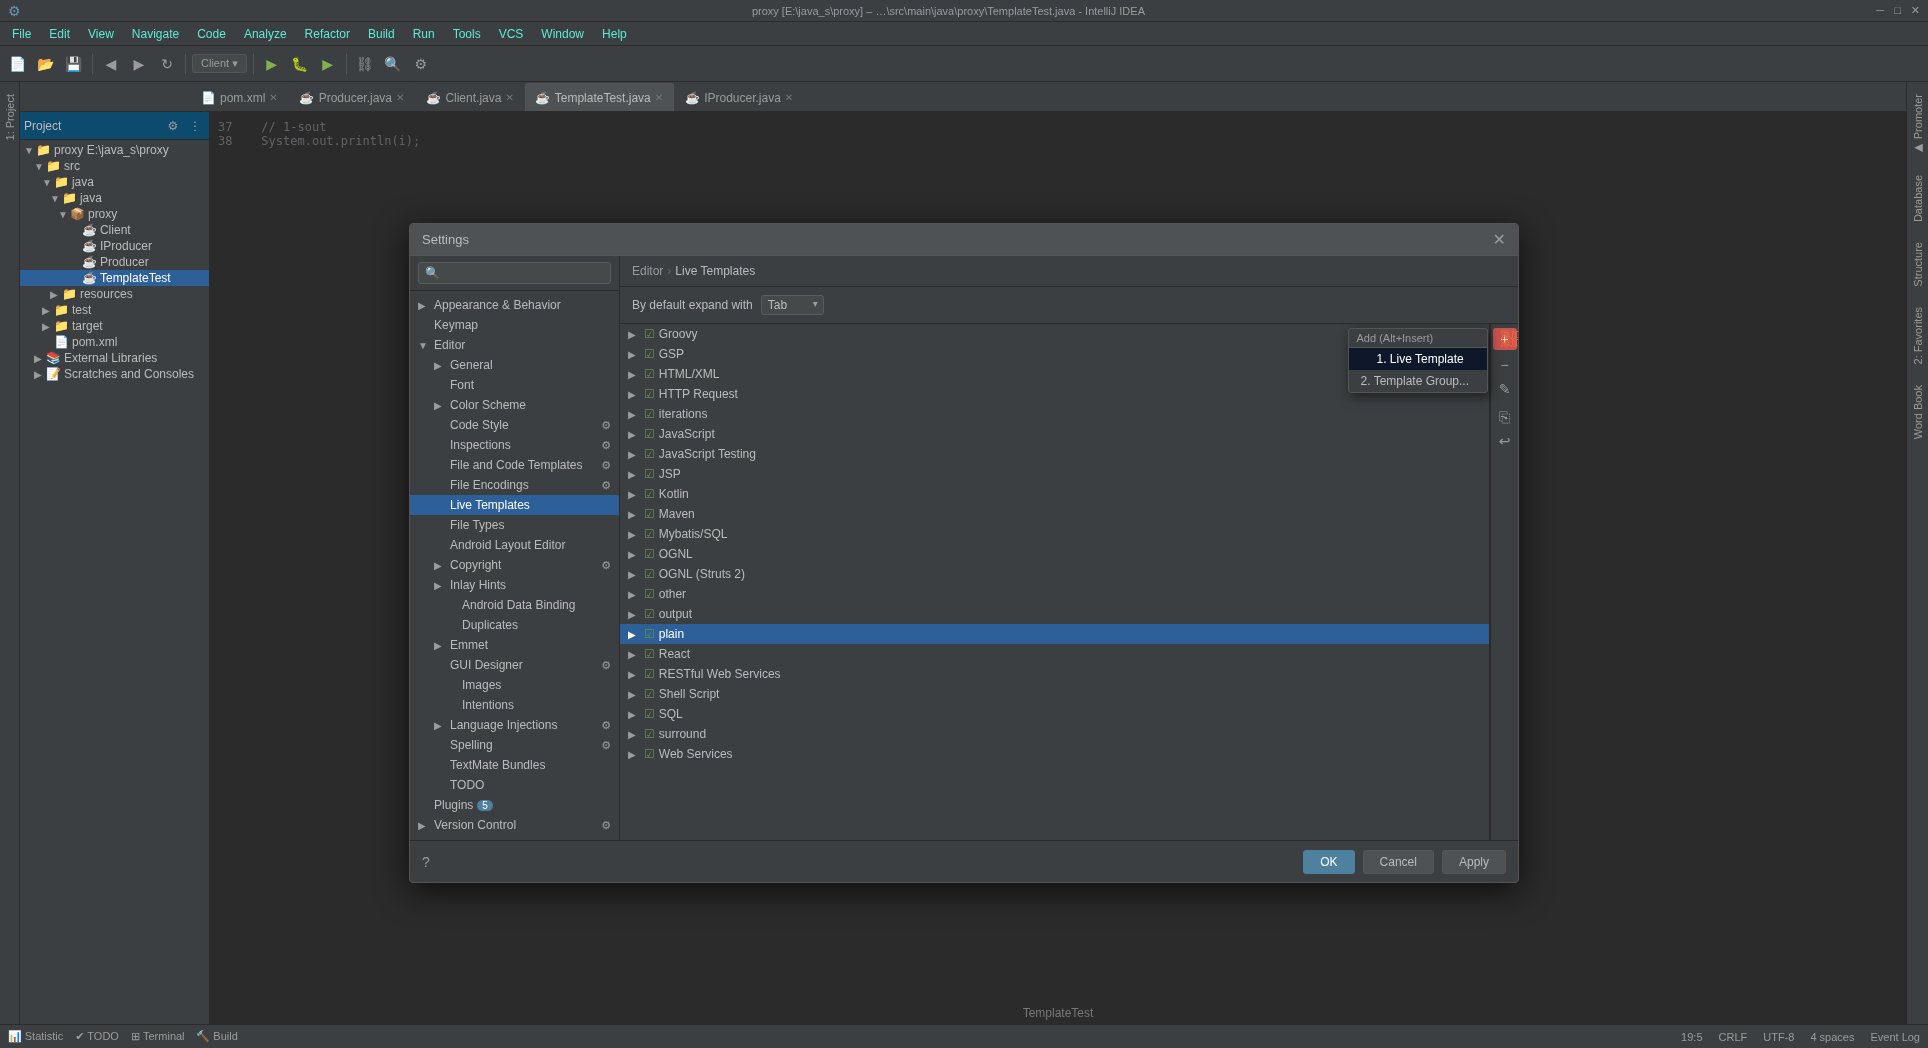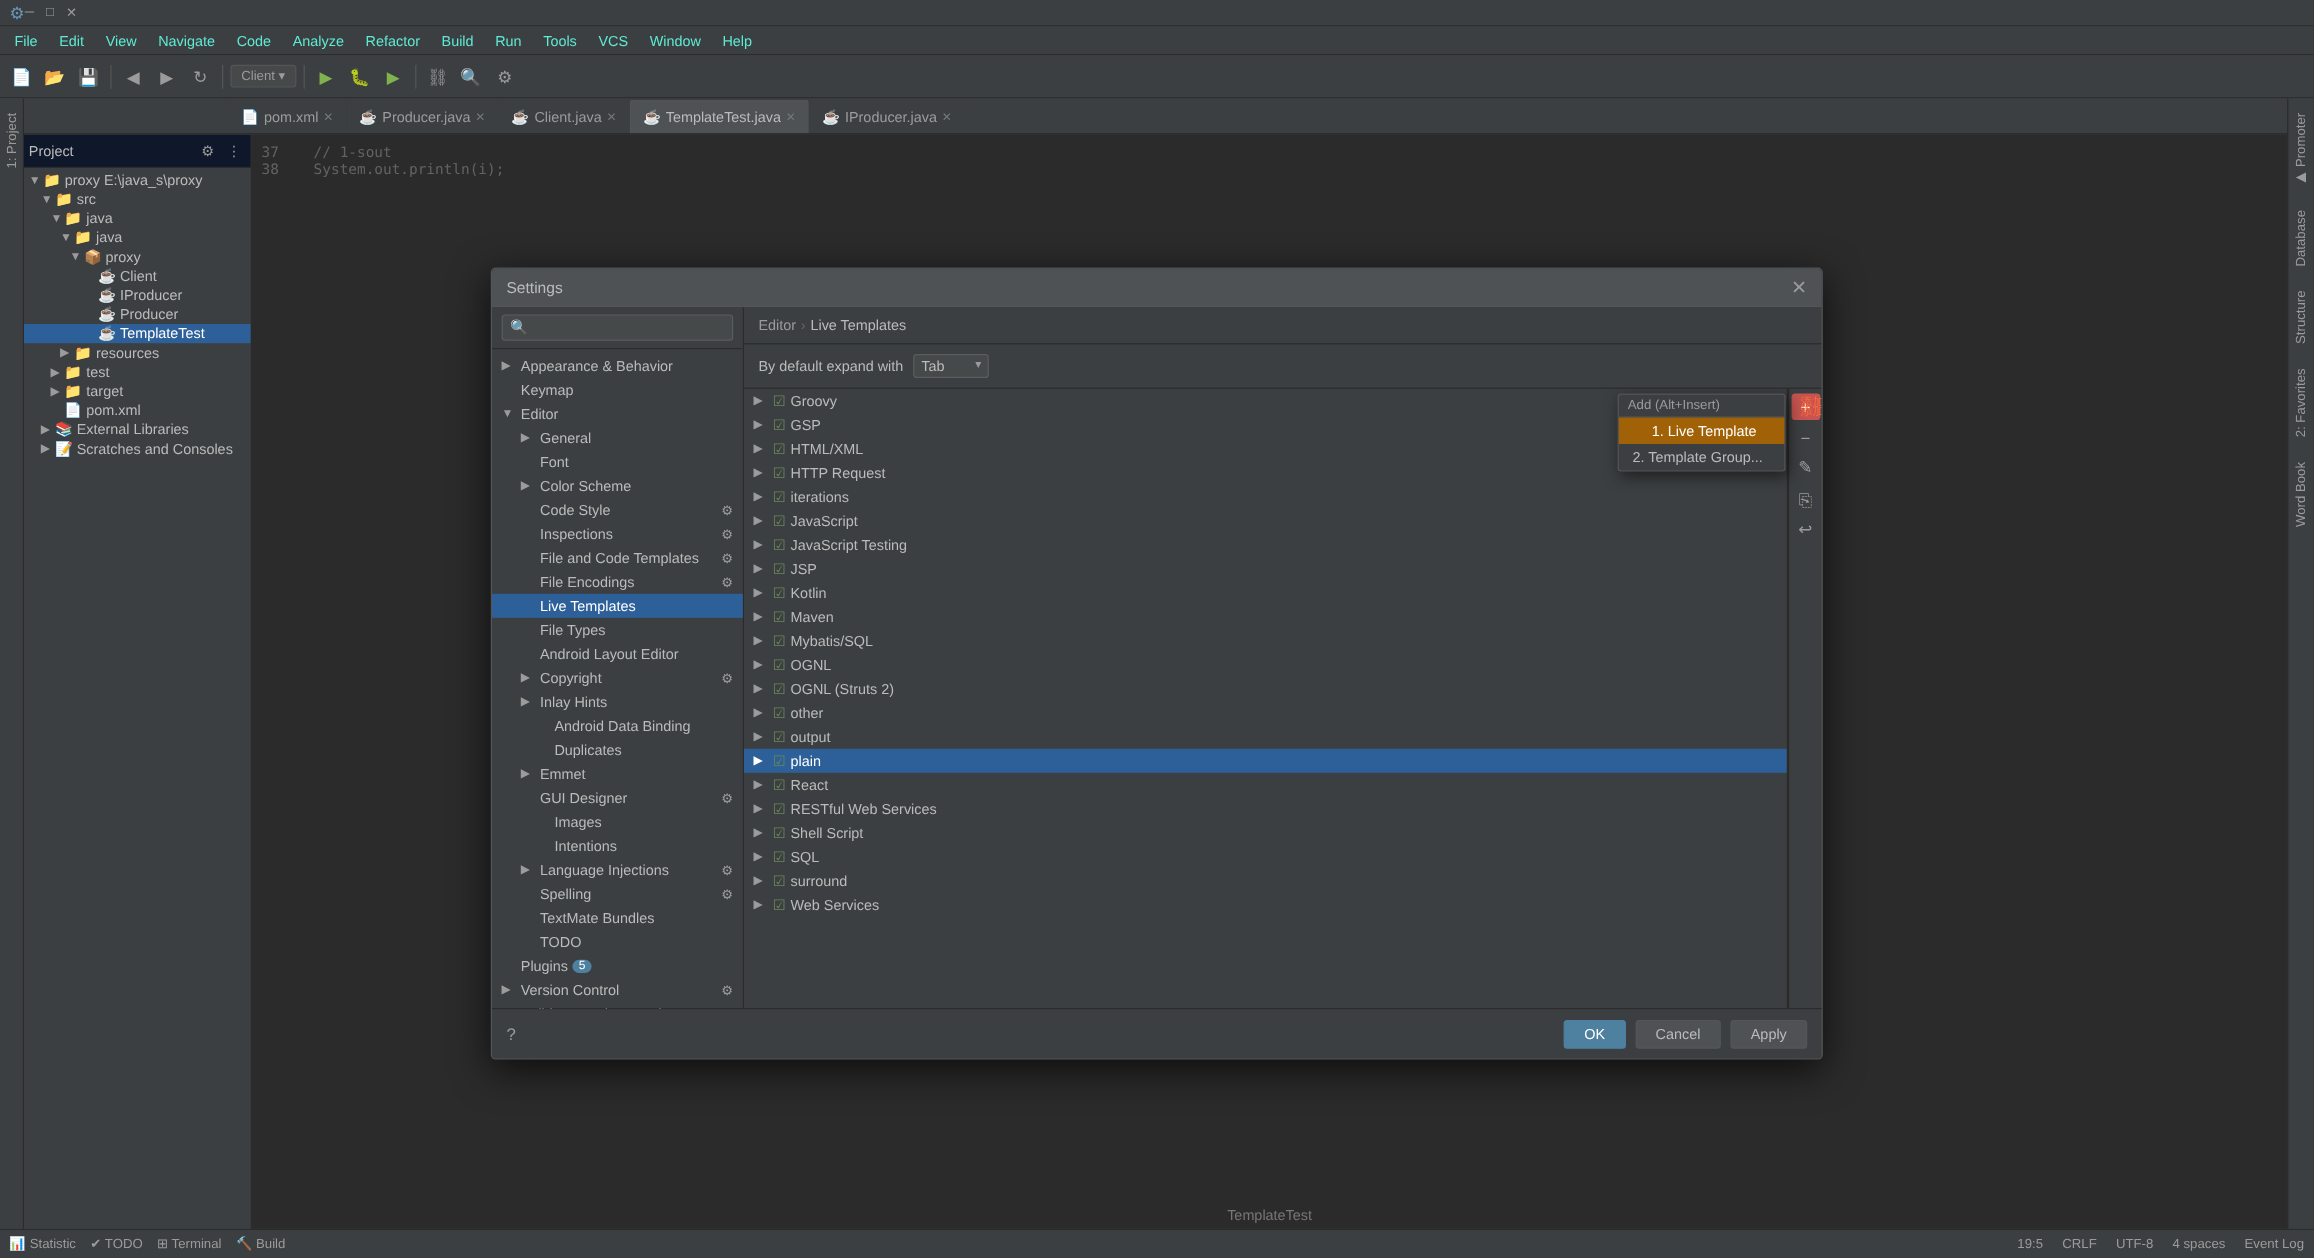--- a/index.html
+++ b/index.html
@@ -106,21 +106,21 @@
       width: 190px;
       background: #3c3f41;
       border-right: 1px solid #2b2b2b;
       display: flex;
       flex-direction: column;
       font-size: 12px;
       overflow: hidden;
     }
     .sidebar-toolbar {
       height: 28px;
-      background: #0f172a;
+      background: #0c4a6e;
       display: flex;
       align-items: center;
       padding: 0 4px;
       gap: 2px;
       border-bottom: 1px solid #2b2b2b;
     }
     .sidebar-tool-btn { width: 20px; height: 20px; display: flex; align-items: center; justify-content: center; cursor: pointer; color: #9b9b9b; font-size: 12px; }
     .tree-content { flex: 1; overflow-y: auto; padding: 2px 0; }
     .tree-item {
       display: flex;
@@ -363,21 +363,21 @@
       z-index: 200;
       min-width: 140px;
     }
     .dropdown-item {
       padding: 4px 12px;
       cursor: pointer;
       color: #bbbbbb;
       font-size: 12px;
       white-space: nowrap;
     }
-    .dropdown-item.highlighted { background: #a16207; color: #fff; padding-left: 28px; }
+    .dropdown-item.highlighted { background: #0f172a; color: #fff; padding-left: 28px; }
 
     
     .right-tabs {
       position: fixed;
       right: 0;
       top: 82px;
       bottom: 24px;
       width: 22px;
       background: #3c3f41;
       display: flex;
@@ -421,20 +421,21 @@
       white-space: nowrap;
     }
   </style>
 </head>
 <body>
 
 <div class="title-bar">
   <div class="title-bar-left">
     <span style="color:#6897bb; font-size:14px;">⚙</span>
   </div>
+  <div class="title-bar-title">proxy [E:\java_s\proxy] – …\src\main\java\proxy\TemplateTest.java - IntelliJ IDEA</div>
   <div class="title-bar-controls">
     <span style="cursor:pointer; color:#9b9b9b; margin-right:6px;">─</span>
     <span style="cursor:pointer; color:#9b9b9b; margin-right:6px;">□</span>
     <span style="cursor:pointer; color:#9b9b9b;">✕</span>
   </div>
 </div>
 
 <div class="menu-bar">
   <div class="menu-item">File</div>
   <div class="menu-item">Edit</div>

